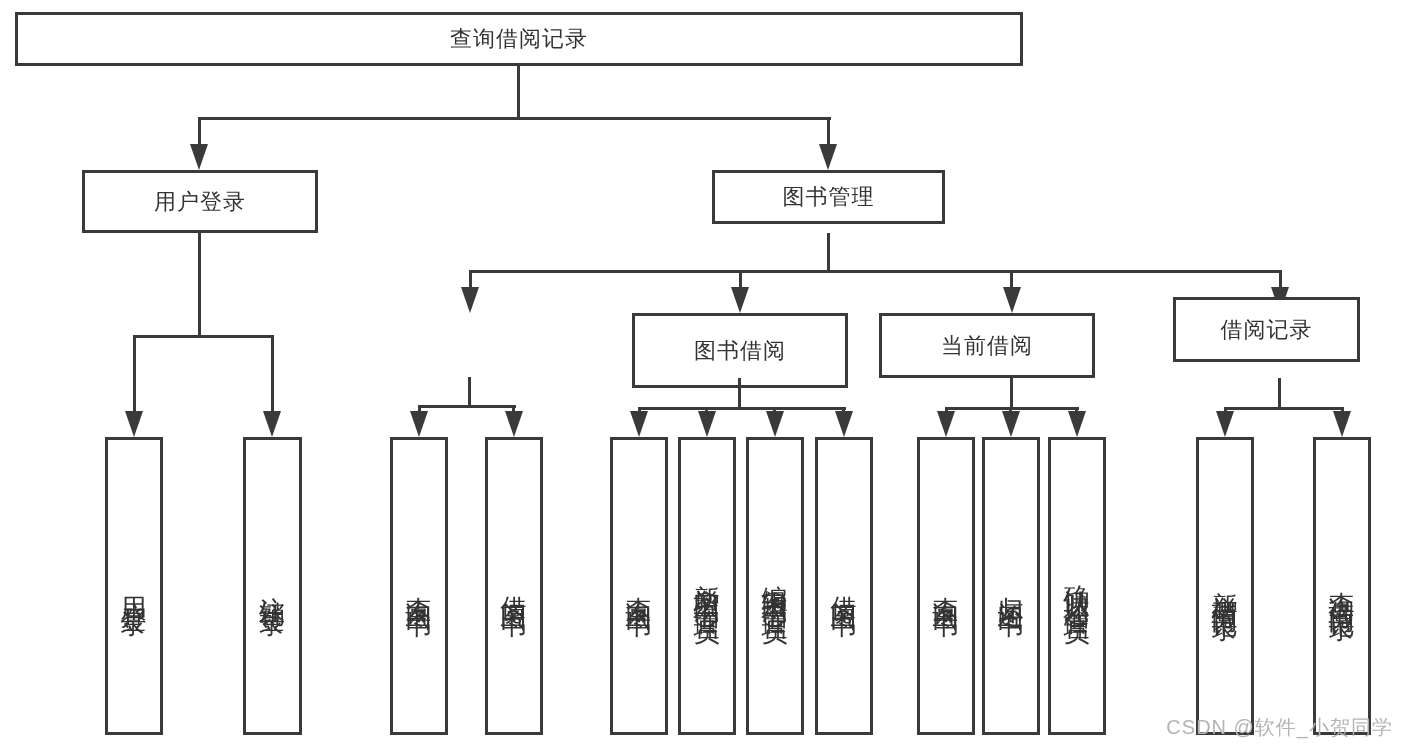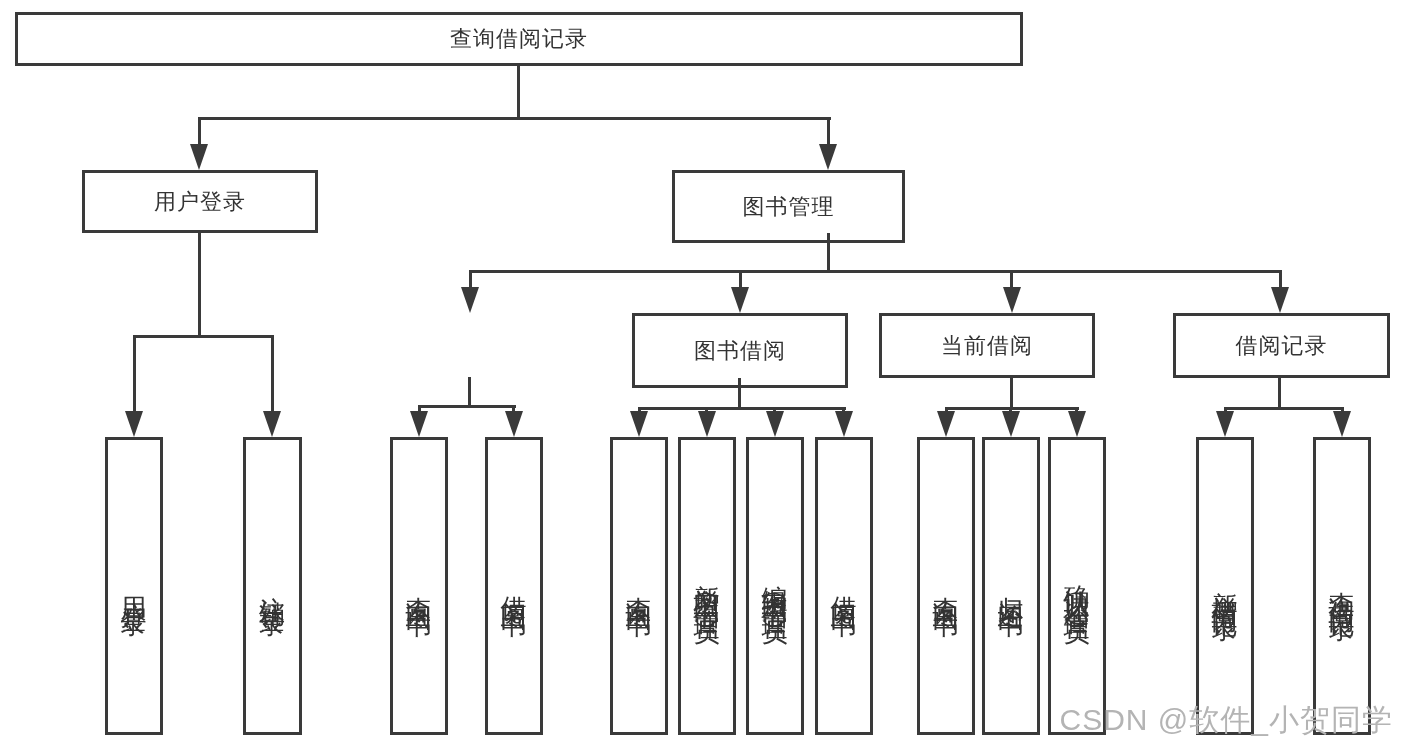--- a/index.html
+++ b/index.html
@@ -46,21 +46,21 @@
     width: 0; height: 0;
     border-left: 9px solid transparent;
     border-right: 9px solid transparent;
     border-top: 26px solid var(--line);
   }
 
   .watermark {
     position: absolute;
     right: 12px;
     bottom: 6px;
-    font-size: 30px;
+    font-size: 20px;
     color: var(--wm);
     letter-spacing: 1px;
     white-space: nowrap;
   }
 </style>
 </head>
 <body>
 
 <div class="canvas">
 
@@ -71,21 +71,21 @@
   <div class="vl" style="left:517px; top:66px; height:53px;"></div>
   <div class="hl" style="left:198px; top:117px; width:633px;"></div>
   <div class="vl" style="left:198px; top:117px; height:30px;"></div>
   <div class="ah" style="left:190px; top:144px;"></div>
   <div class="vl" style="left:827px; top:117px; height:30px;"></div>
   <div class="ah" style="left:819px; top:144px;"></div>
 
   <div class="node h" style="left:82px; top:170px; width:236px; height:63px;">
     <span>用户登录</span>
   </div>
-  <div class="node h" style="left:672px; top:170px; width:233px; height:73px;">
+  <div class="node h" style="left:712px; top:170px; width:233px; height:54px;">
     <span>图书管理</span>
   </div>
 
   <div class="vl" style="left:198px; top:233px; height:104px;"></div>
   <div class="hl" style="left:133px; top:335px; width:141px;"></div>
   <div class="vl" style="left:133px; top:335px; height:80px;"></div>
   <div class="ah" style="left:125px; top:411px;"></div>
   <div class="vl" style="left:271px; top:335px; height:80px;"></div>
   <div class="ah" style="left:263px; top:411px;"></div>
 
@@ -99,21 +99,21 @@
   <div class="ah" style="left:1003px; top:287px;"></div>
   <div class="vl" style="left:1279px; top:270px; height:20px;"></div>
   <div class="ah" style="left:1271px; top:287px;"></div>
 
   <div class="node h" style="left:632px; top:313px; width:216px; height:75px;">
     <span>图书借阅</span>
   </div>
   <div class="node h" style="left:879px; top:313px; width:216px; height:65px;">
     <span>当前借阅</span>
   </div>
-  <div class="node h" style="left:1173px; top:313px; width:217px; height:65px;">
+  <div class="node h" style="left:1173px; top:297px; width:187px; height:65px;">
     <span>借阅记录</span>
   </div>
 
   <div class="vl" style="left:468px; top:377px; height:31px;"></div>
   <div class="hl" style="left:418px; top:405px; width:98px;"></div>
   <div class="vl" style="left:418px; top:405px; height:12px;"></div>
   <div class="ah" style="left:410px; top:411px;"></div>
   <div class="vl" style="left:512px; top:405px; height:12px;"></div>
   <div class="ah" style="left:505px; top:411px;"></div>
 

